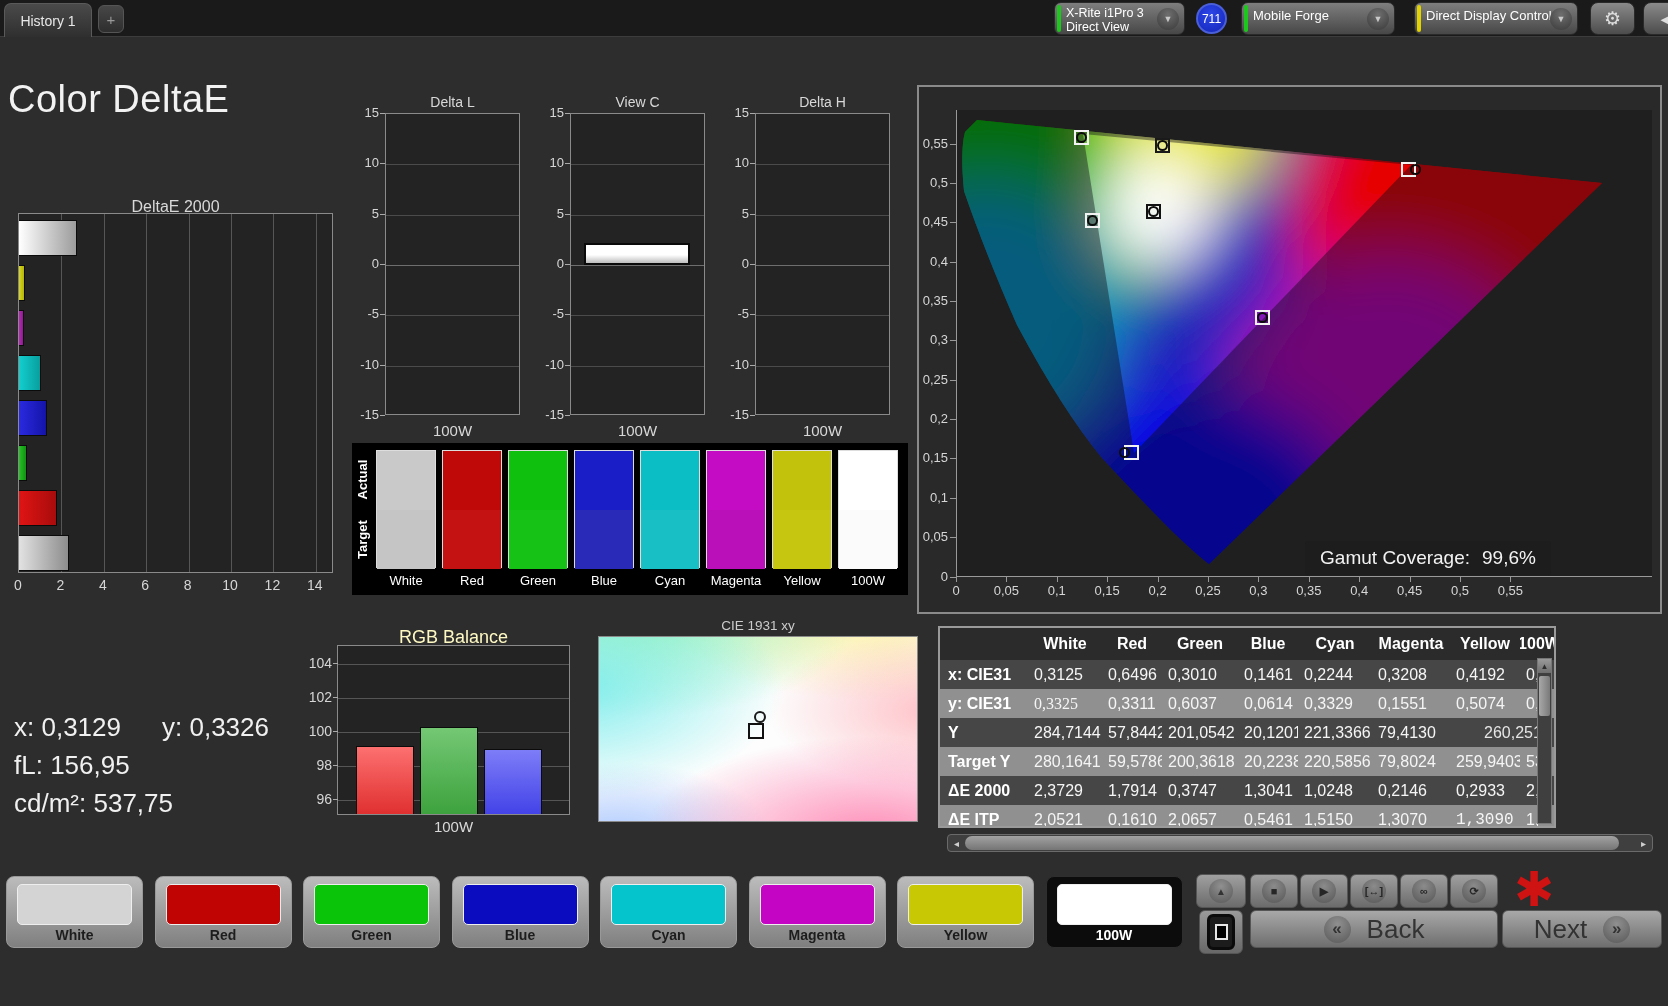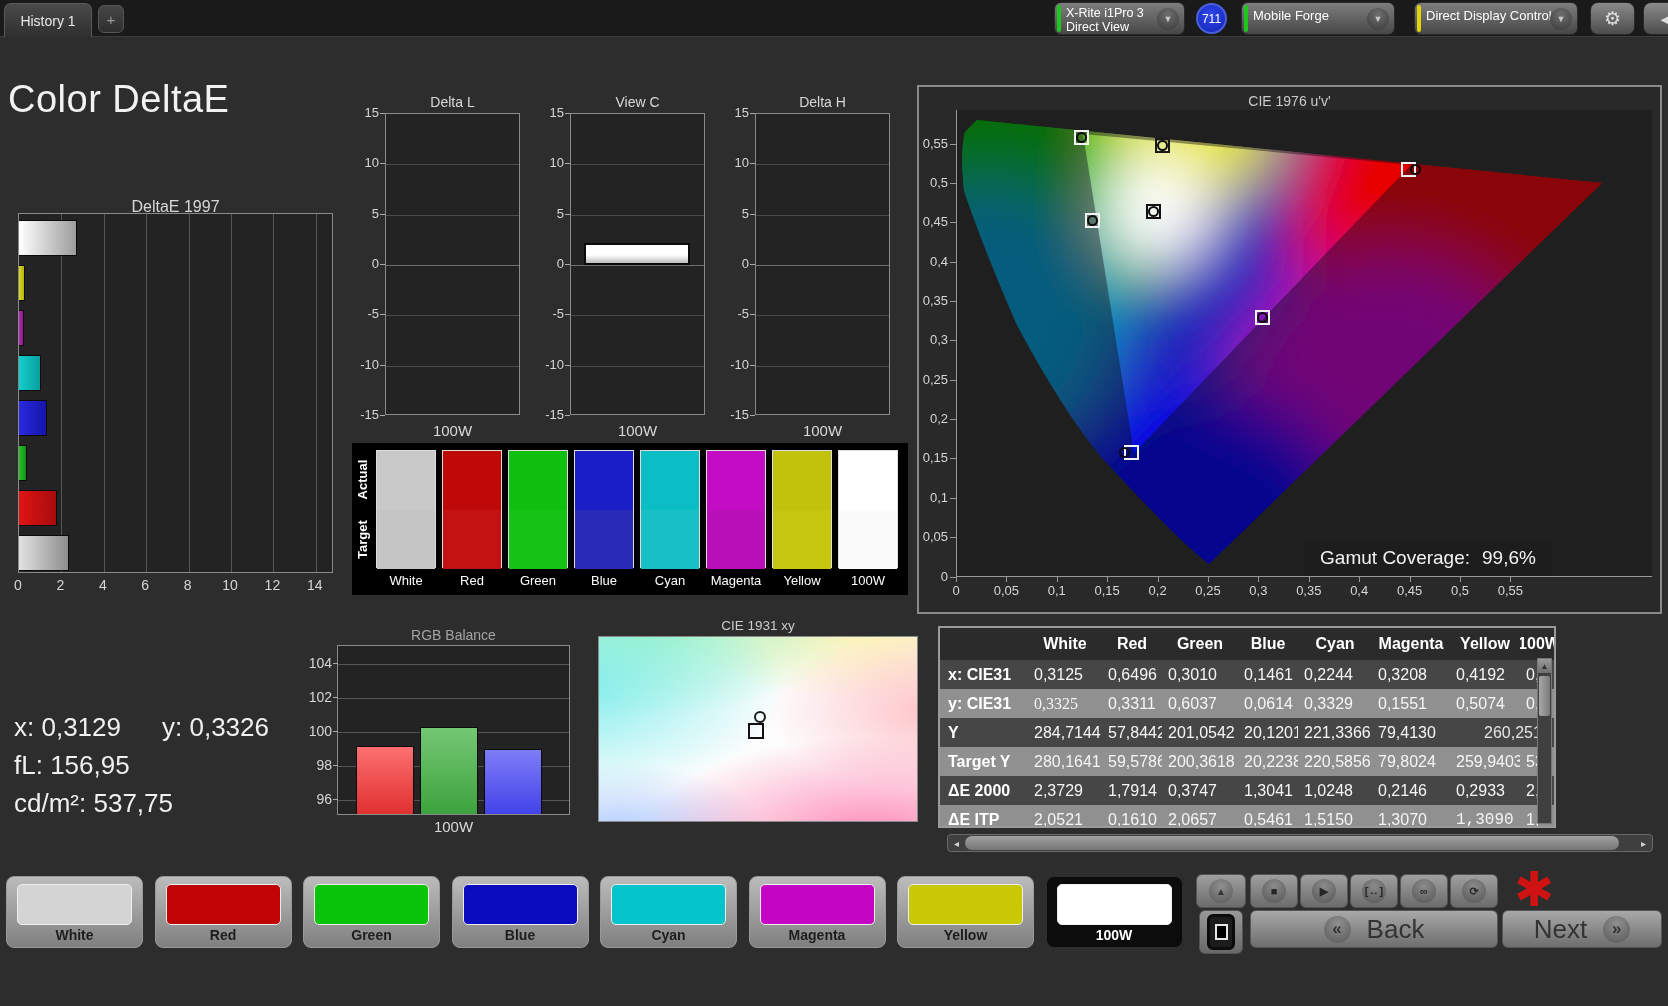--- a/index.html
+++ b/index.html
@@ -107,21 +107,21 @@
     <div class="sqbtn" style="left:1590px;">
       <span>⚙</span>
     </div>
     <div class="sqbtn" style="left:1643px;width:46px;">
       <span style="font-size:14px;">◀</span>
     </div>
   </div>
 
   <div class="title-xl" style="left:8px;top:78px;">Color DeltaE</div>
 
-  <div class="ctitle" style="left:18px;top:198px;width:315px;font-size:16px;">DeltaE 1997</div>
+  <div class="ctitle" style="left:18px;top:198px;width:315px;font-size:16px;">DeltaE 2000</div>
   <div class="plot" id="de-plot" style="left:18px;top:213px;width:315px;height:360px;">
       <div style="position: absolute; top: 0px; bottom: 0px; left: 42.4px; width: 1px; background: rgb(86, 86, 86);"></div>
       <div style="position: absolute; top: 0px; bottom: 0px; left: 84.8px; width: 1px; background: rgb(86, 86, 86);"></div>
       <div style="position: absolute; top: 0px; bottom: 0px; left: 127.2px; width: 1px; background: rgb(86, 86, 86);"></div>
       <div style="position: absolute; top: 0px; bottom: 0px; left: 169.6px; width: 1px; background: rgb(86, 86, 86);"></div>
       <div style="position: absolute; top: 0px; bottom: 0px; left: 212px; width: 1px; background: rgb(86, 86, 86);"></div>
       <div style="position: absolute; top: 0px; bottom: 0px; left: 254.4px; width: 1px; background: rgb(86, 86, 86);"></div>
       <div style="position: absolute; top: 0px; bottom: 0px; left: 296.8px; width: 1px; background: rgb(86, 86, 86);"></div>
       <div style="position: absolute; left: 0px; top: 6px; width: 57.7px; height: 36px; background: linear-gradient(90deg, rgb(255, 255, 255), rgb(156, 156, 156)); border-top: 1px solid rgb(11, 11, 11); border-right: 1px solid rgb(11, 11, 11); border-bottom: 1px solid rgb(11, 11, 11); border-image: initial; border-left: none;"></div>
       <div style="position: absolute; left: 0px; top: 51px; width: 6.1px; height: 36px; background: linear-gradient(90deg, rgb(216, 216, 28), rgb(179, 179, 14)); border-top: 1px solid rgb(11, 11, 11); border-right: 1px solid rgb(11, 11, 11); border-bottom: 1px solid rgb(11, 11, 11); border-image: initial; border-left: none;"></div>
@@ -182,21 +182,20 @@
       </div>
       <div style="position: absolute; left: 410px; top: 130px; width: 80px; text-align: center; color: rgb(255, 255, 255); font-size: 13px;">Yellow</div>
       <div style="position: absolute; left: 486px; top: 7px; width: 60px; height: 118px; border: 1px solid rgb(221, 221, 221);">
         <div style="position: absolute; left: 0px; top: 0px; width: 100%; height: 59px; background: rgb(255, 255, 255);"></div>
         <div style="position: absolute; left: 0px; top: 59px; width: 100%; height: 59px; background: rgb(251, 251, 251);"></div>
       </div>
       <div style="position: absolute; left: 476px; top: 130px; width: 80px; text-align: center; color: rgb(255, 255, 255); font-size: 13px;">100W</div>
     </div>
 
   <div class="panelborder" style="left:917px;top:85px;width:745px;height:529px;"></div>
-  <div class="ctitle" style="left:917px;top:93px;width:745px;font-size:14px;color:#cccccc;">CIE 1976 u'v'</div>
   <div class="abs" id="cie76-plot" style="left:956px;top:110px;width:696px;height:467px;background:#1f1f1f;
        border-left:1px solid #999;border-bottom:1px solid #999;">
     <svg width="696" height="467" viewBox="0 0 696 467">
       <defs>
         <clipPath id="locusClip">
           <path d="M20,10 L645,73 L252,454 Q240,445 214,420 Q186,392 145,348 Q106,301 60,215 Q28,142 7,81 Q3,41 8,22 Z"></path>
         </clipPath>
         <clipPath id="triClip">
             <polygon points="454,55 126,24 177,343"></polygon>
           </clipPath>
@@ -234,21 +233,21 @@
   <div class="reading" style="left:162px;top:712px;">
     <span>y:</span> <span>0,3326</span>
   </div>
   <div class="reading" style="left:14px;top:750px;">
     <span>fL:</span> <span>156,95</span>
   </div>
   <div class="reading" style="left:14px;top:788px;">
     <span>cd/m²:</span> <span>537,75</span>
   </div>
 
-  <div class="ctitle" style="left:337px;top:627px;width:233px;font-size:14px;color:#a3a3a3;">RGB Balance</div>
+  <div class="ctitle" style="left:337px;top:627px;width:233px;font-size:18px;color:#fef9c3;">RGB Balance</div>
   <div class="plot" id="rgb-plot" style="left:337px;top:645px;width:233px;height:170px;">
       <div style="position: absolute; left: 0px; right: 0px; top: 18px; height: 1px; background: rgb(85, 85, 85);"></div>
       <div style="position: absolute; left: 0px; right: 0px; top: 52px; height: 1px; background: rgb(85, 85, 85);"></div>
       <div style="position: absolute; left: 0px; right: 0px; top: 86px; height: 1px; background: rgb(85, 85, 85);"></div>
       <div style="position: absolute; left: 0px; right: 0px; top: 120px; height: 1px; background: rgb(85, 85, 85);"></div>
       <div style="position: absolute; left: 0px; right: 0px; top: 154px; height: 1px; background: rgb(85, 85, 85);"></div>
       <div style="position: absolute; left: 18px; top: 99.6px; width: 58px; height: 68.4px; background: linear-gradient(rgb(253, 112, 112), rgb(224, 48, 48)); border-top: 1px solid rgb(11, 11, 11); border-right: 1px solid rgb(11, 11, 11); border-left: 1px solid rgb(11, 11, 11); border-image: initial; border-bottom: none;"></div>
       <div style="position: absolute; left: 82px; top: 80.9px; width: 58px; height: 87.1px; background: linear-gradient(rgb(116, 200, 116), rgb(61, 162, 61)); border-top: 1px solid rgb(11, 11, 11); border-right: 1px solid rgb(11, 11, 11); border-left: 1px solid rgb(11, 11, 11); border-image: initial; border-bottom: none;"></div>
       <div style="position: absolute; left: 146px; top: 103px; width: 58px; height: 65px; background: linear-gradient(rgb(125, 125, 248), rgb(67, 67, 232)); border-top: 1px solid rgb(11, 11, 11); border-right: 1px solid rgb(11, 11, 11); border-left: 1px solid rgb(11, 11, 11); border-image: initial; border-bottom: none;"></div>
     </div>

